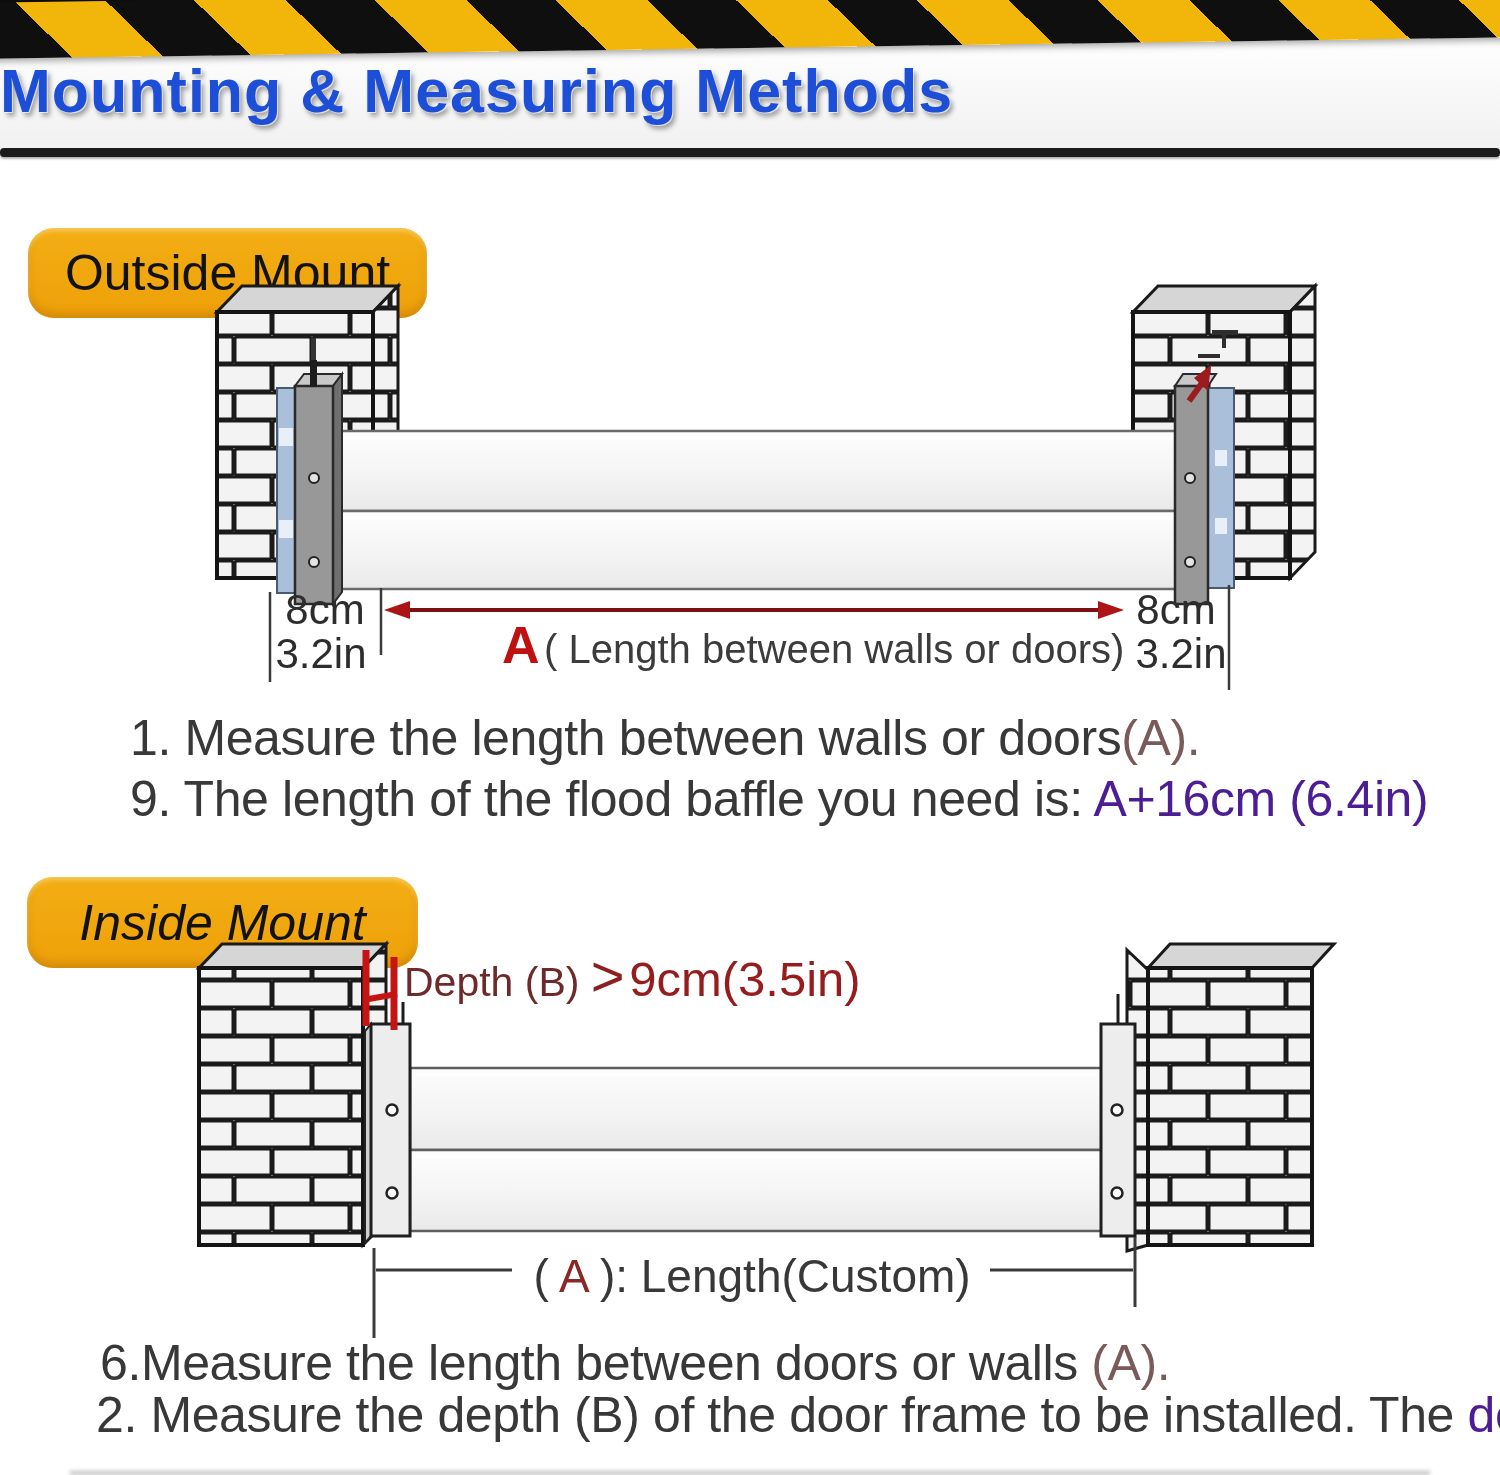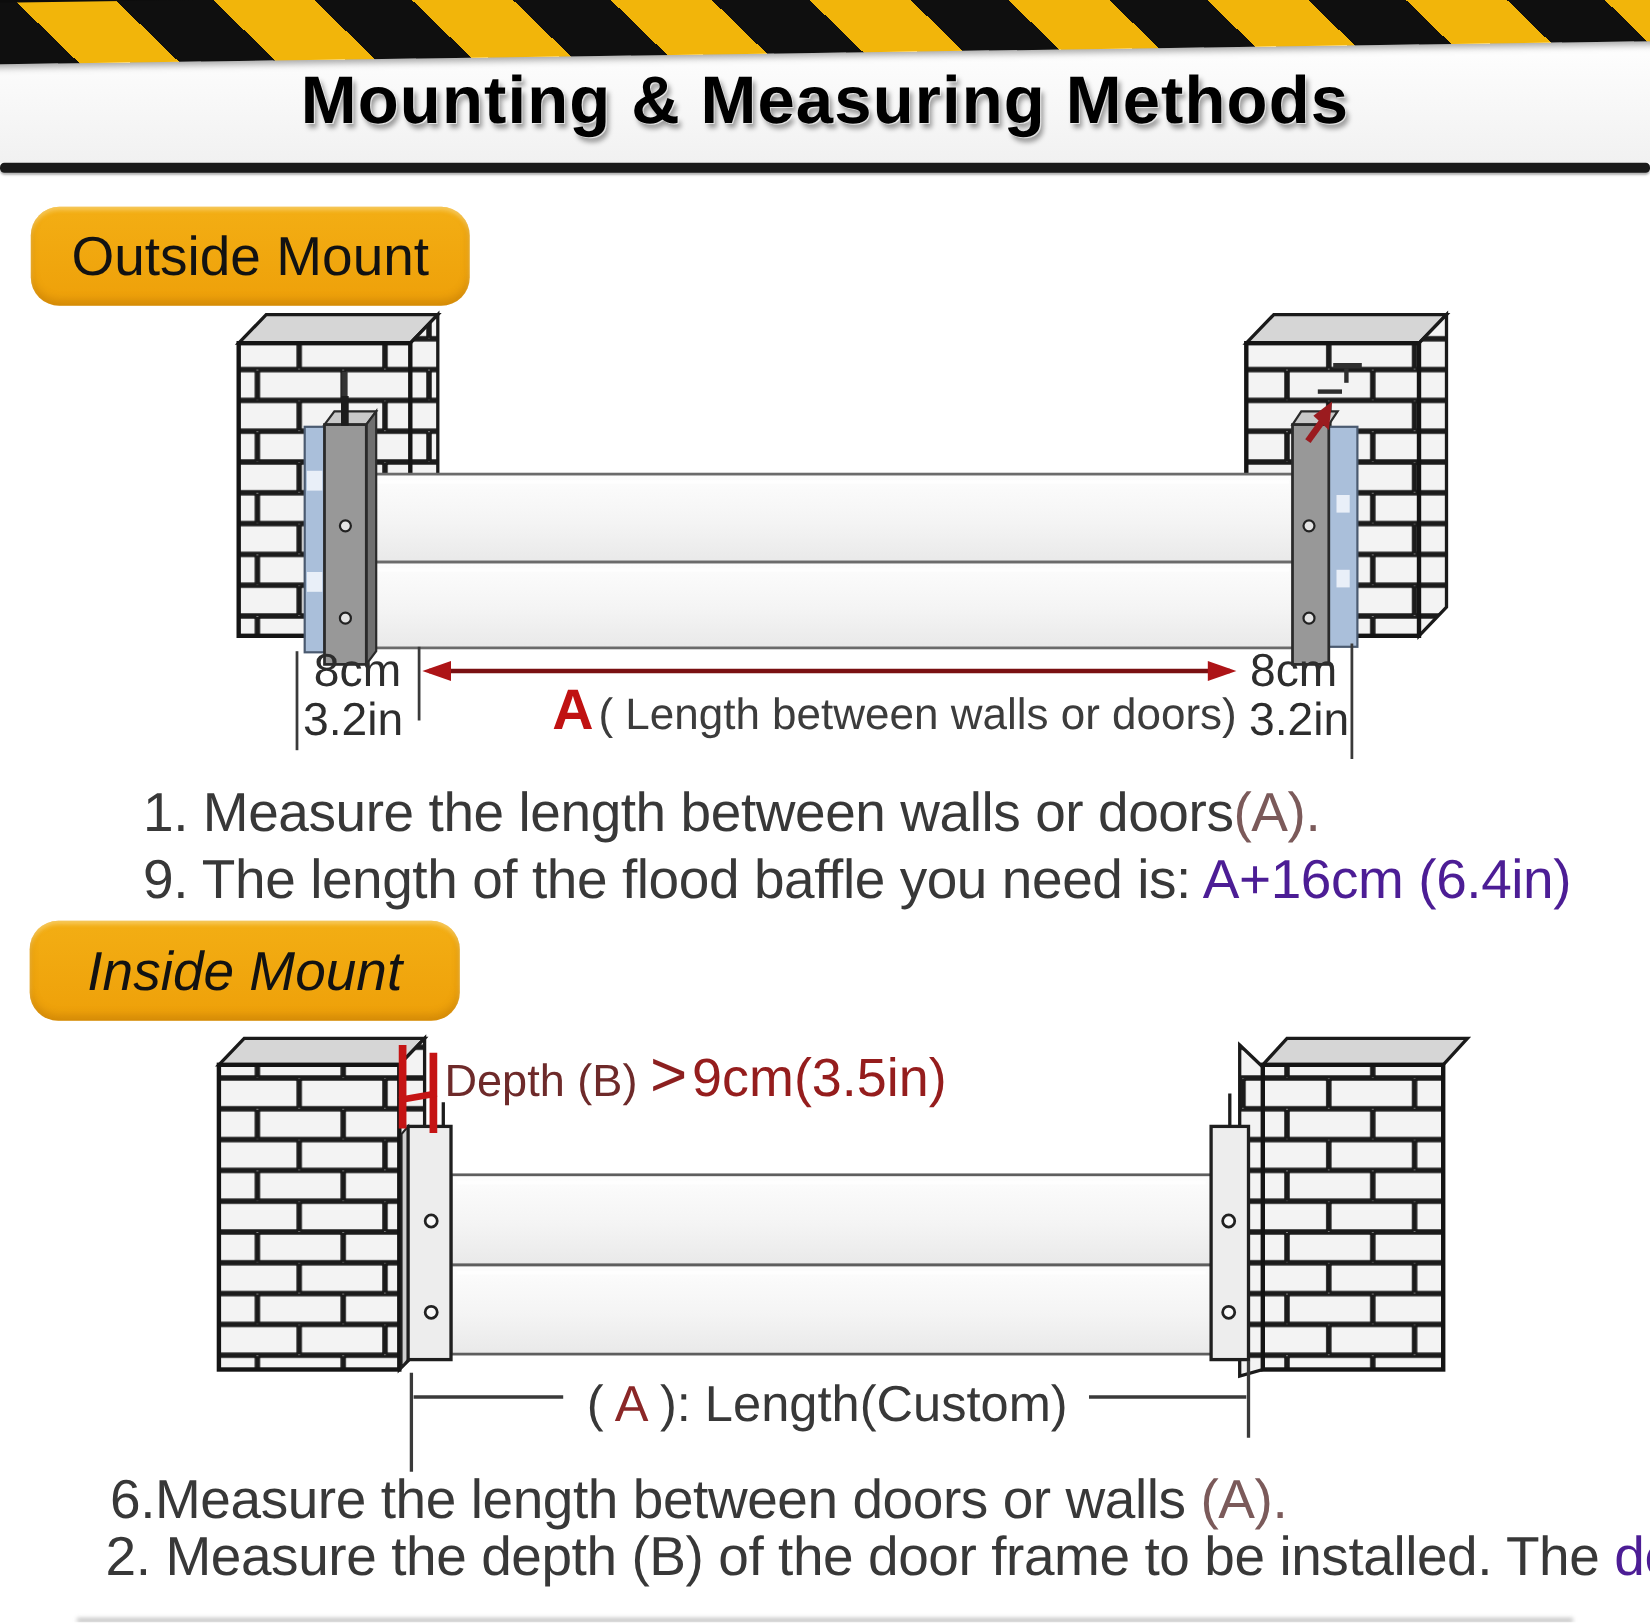--- a/index.html
+++ b/index.html
@@ -5,30 +5,30 @@
   html,body{margin:0;padding:0;background:#fff;}
   .canvas{position:relative;width:1500px;height:1475px;background:#ffffff;overflow:hidden;
           font-family:"Liberation Sans",sans-serif;color:#2e2e2e;}
   
   .title-band{position:absolute;top:34px;left:0;width:1500px;height:114px;
               background:linear-gradient(#ffffff,#f1f1f1);}
   .hazard{position:absolute;top:-8px;left:-16px;width:1532px;height:56px;
           background:repeating-linear-gradient(45deg,#0f0f0f 0 62px,#f2b50a 62px 126px);
           transform:rotate(-0.8deg);box-shadow:0 3px 7px rgba(0,0,0,.35);}
   .top-black{position:absolute;top:0;left:0;width:1500px;height:8px;background:#0d0d0d;}
-  .page-title{position:absolute;top:56px;left:0;width:1500px;text-align:center;
-              font-size:61px;font-weight:bold;color:#000000;letter-spacing:1px;
+  .page-title{position:absolute;top:56px;left:0;width:1500px;
+              font-size:61px;font-weight:bold;color:#1d4ed8;letter-spacing:1px;
               text-shadow:1px 1px 0 rgba(255,255,255,.65), 3px 4px 5px rgba(0,0,0,.38);}
   .title-rule{position:absolute;top:148px;left:0;width:1500px;height:9px;background:#1a1a1a;
               border-radius:4px;box-shadow:0 2px 2px rgba(0,0,0,.3);}
   
   .badge{position:absolute;background:linear-gradient(#f3ae14,#eea009);border-radius:26px;
          color:#121212;font-size:50px;display:flex;align-items:center;justify-content:center;
          box-shadow:inset 0 -5px 8px rgba(140,80,0,.28), inset 0 3px 4px rgba(255,235,170,.5);
-         white-space:nowrap;}
+         white-space:nowrap;margin-top:40px;}
   .badge.outside{left:28px;top:188px;width:399px;height:90px;}
   .badge.inside{left:27px;top:837px;width:391px;height:91px;font-style:italic;}
   
   .diagram{position:absolute;left:0;width:1500px;}
   .diagram.one{top:280px;height:415px;}
   .diagram.two{top:935px;height:410px;}
   
   .step{position:absolute;white-space:nowrap;font-size:50px;color:#383838;letter-spacing:-0.4px;}
   .step .soft{color:#7b5a5a;}
   .step .red{color:#4c1d95;}

